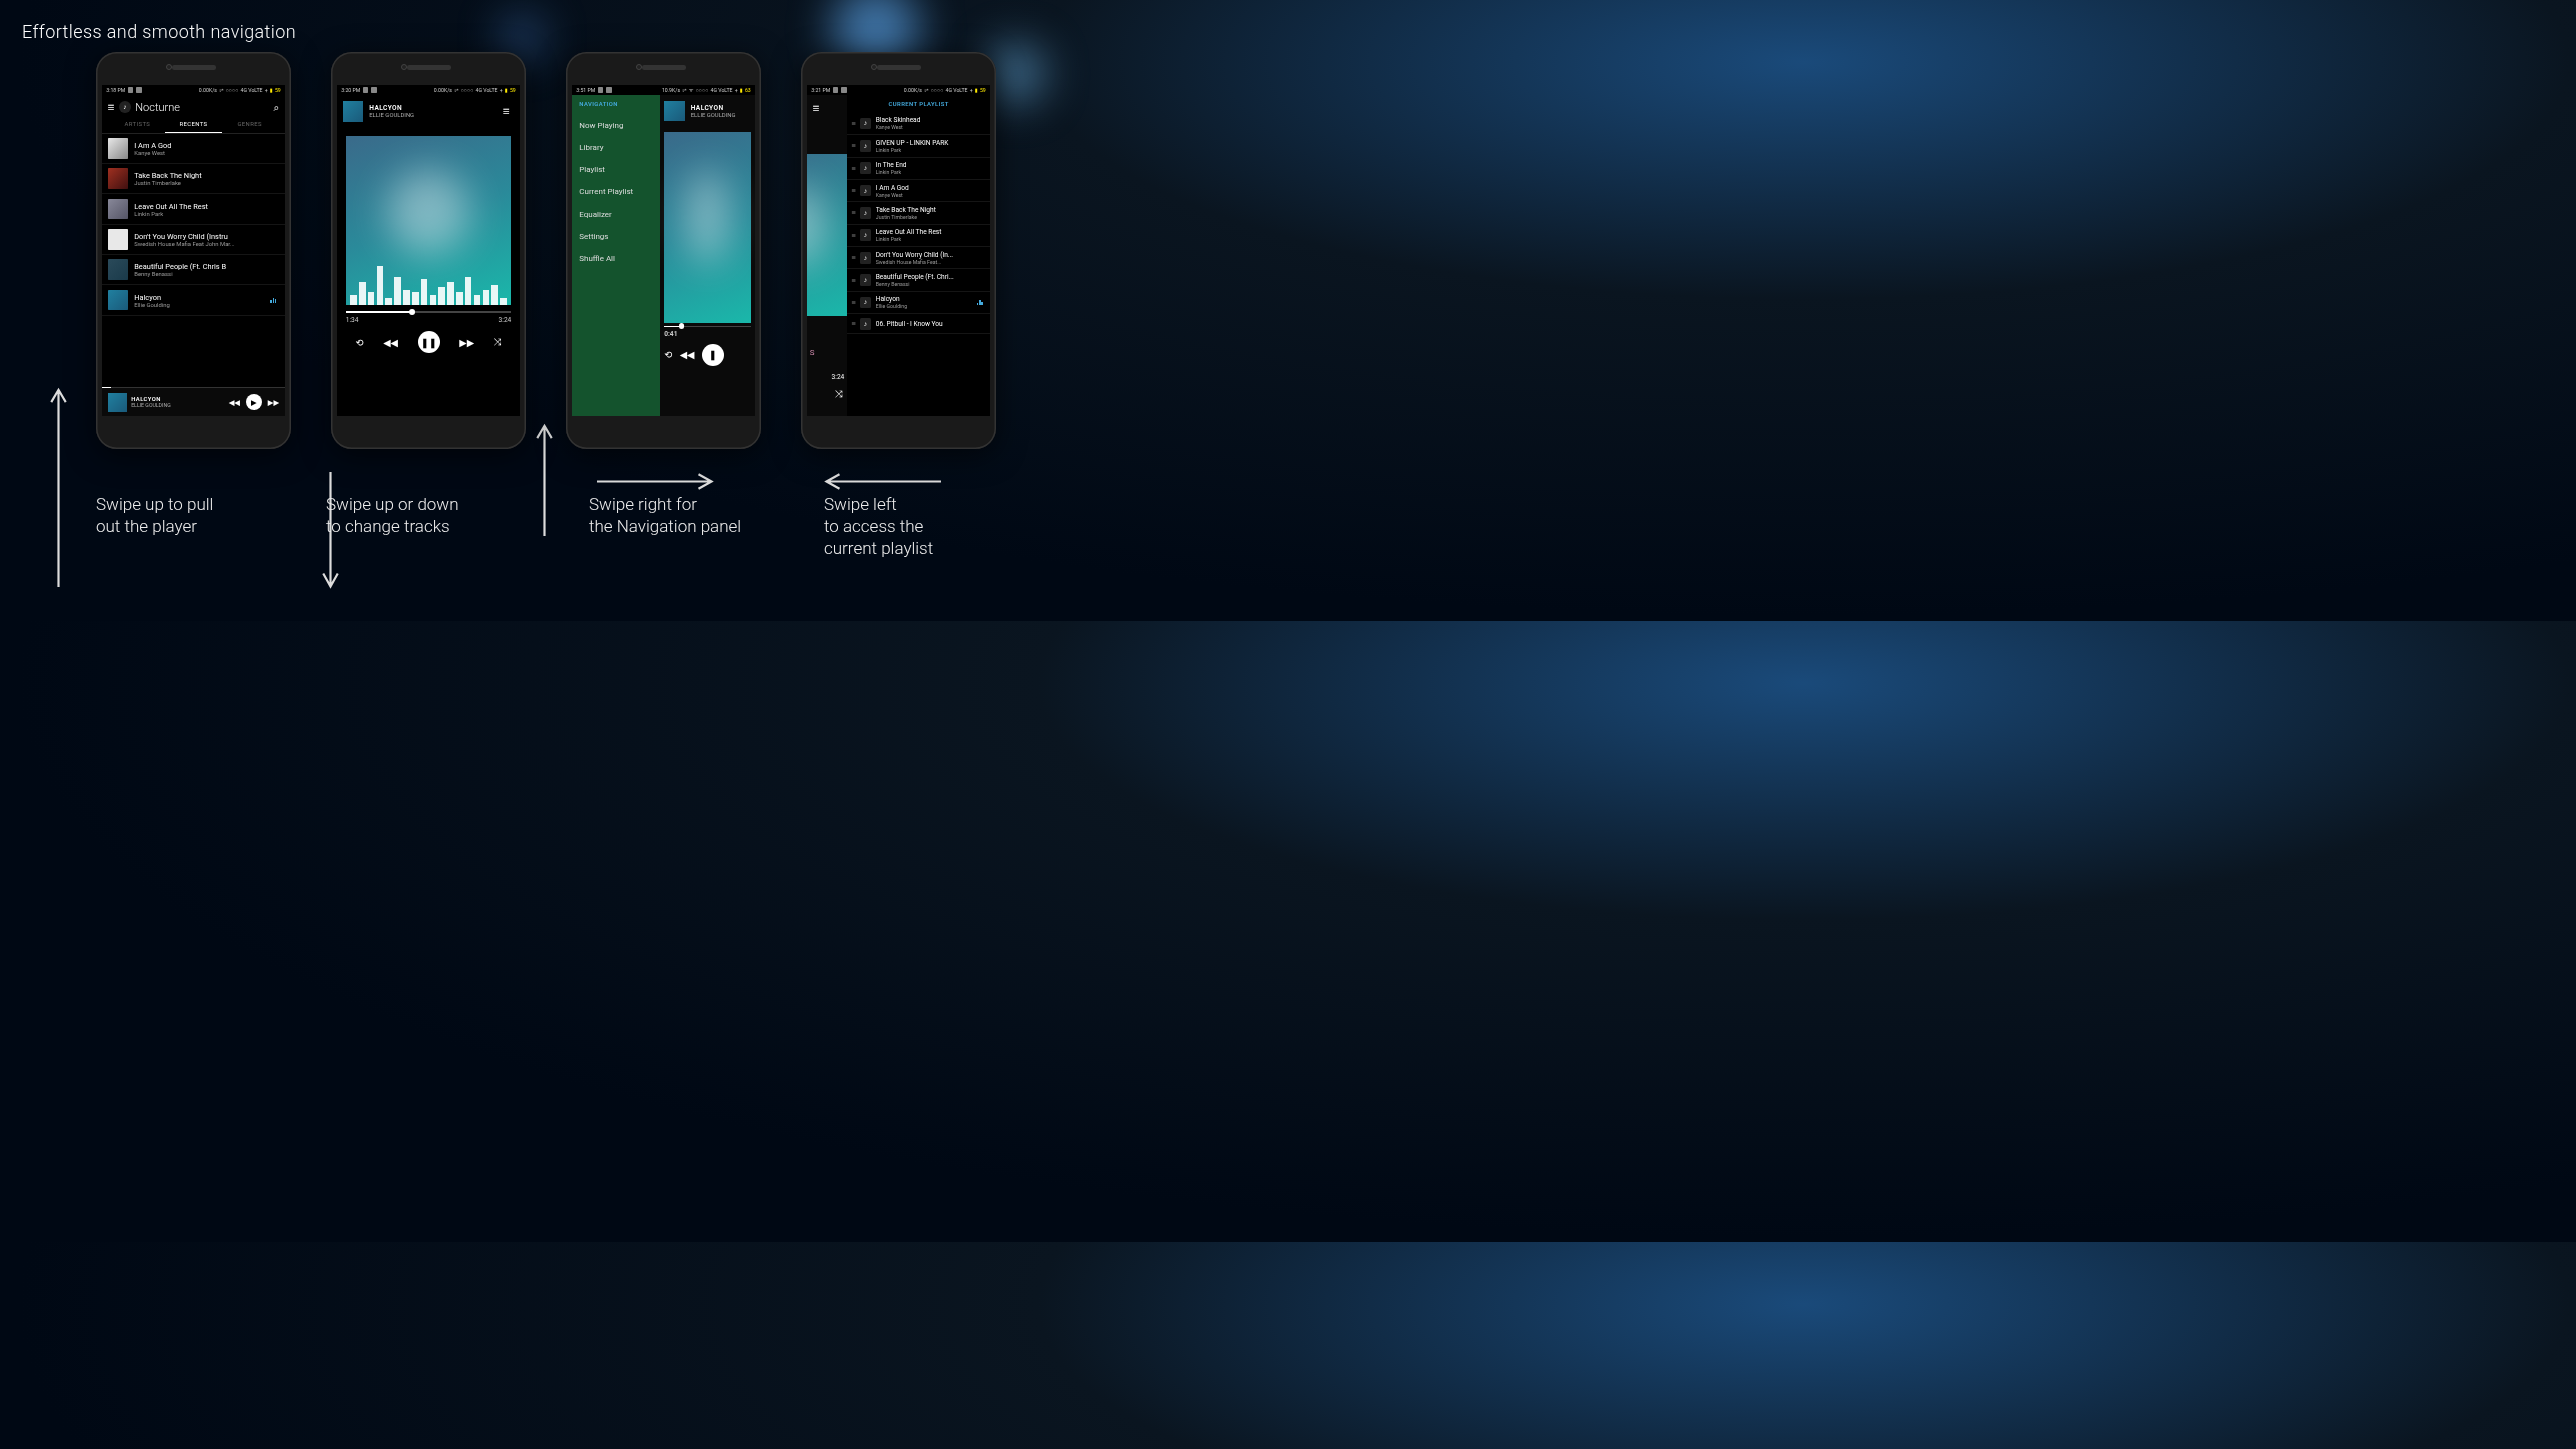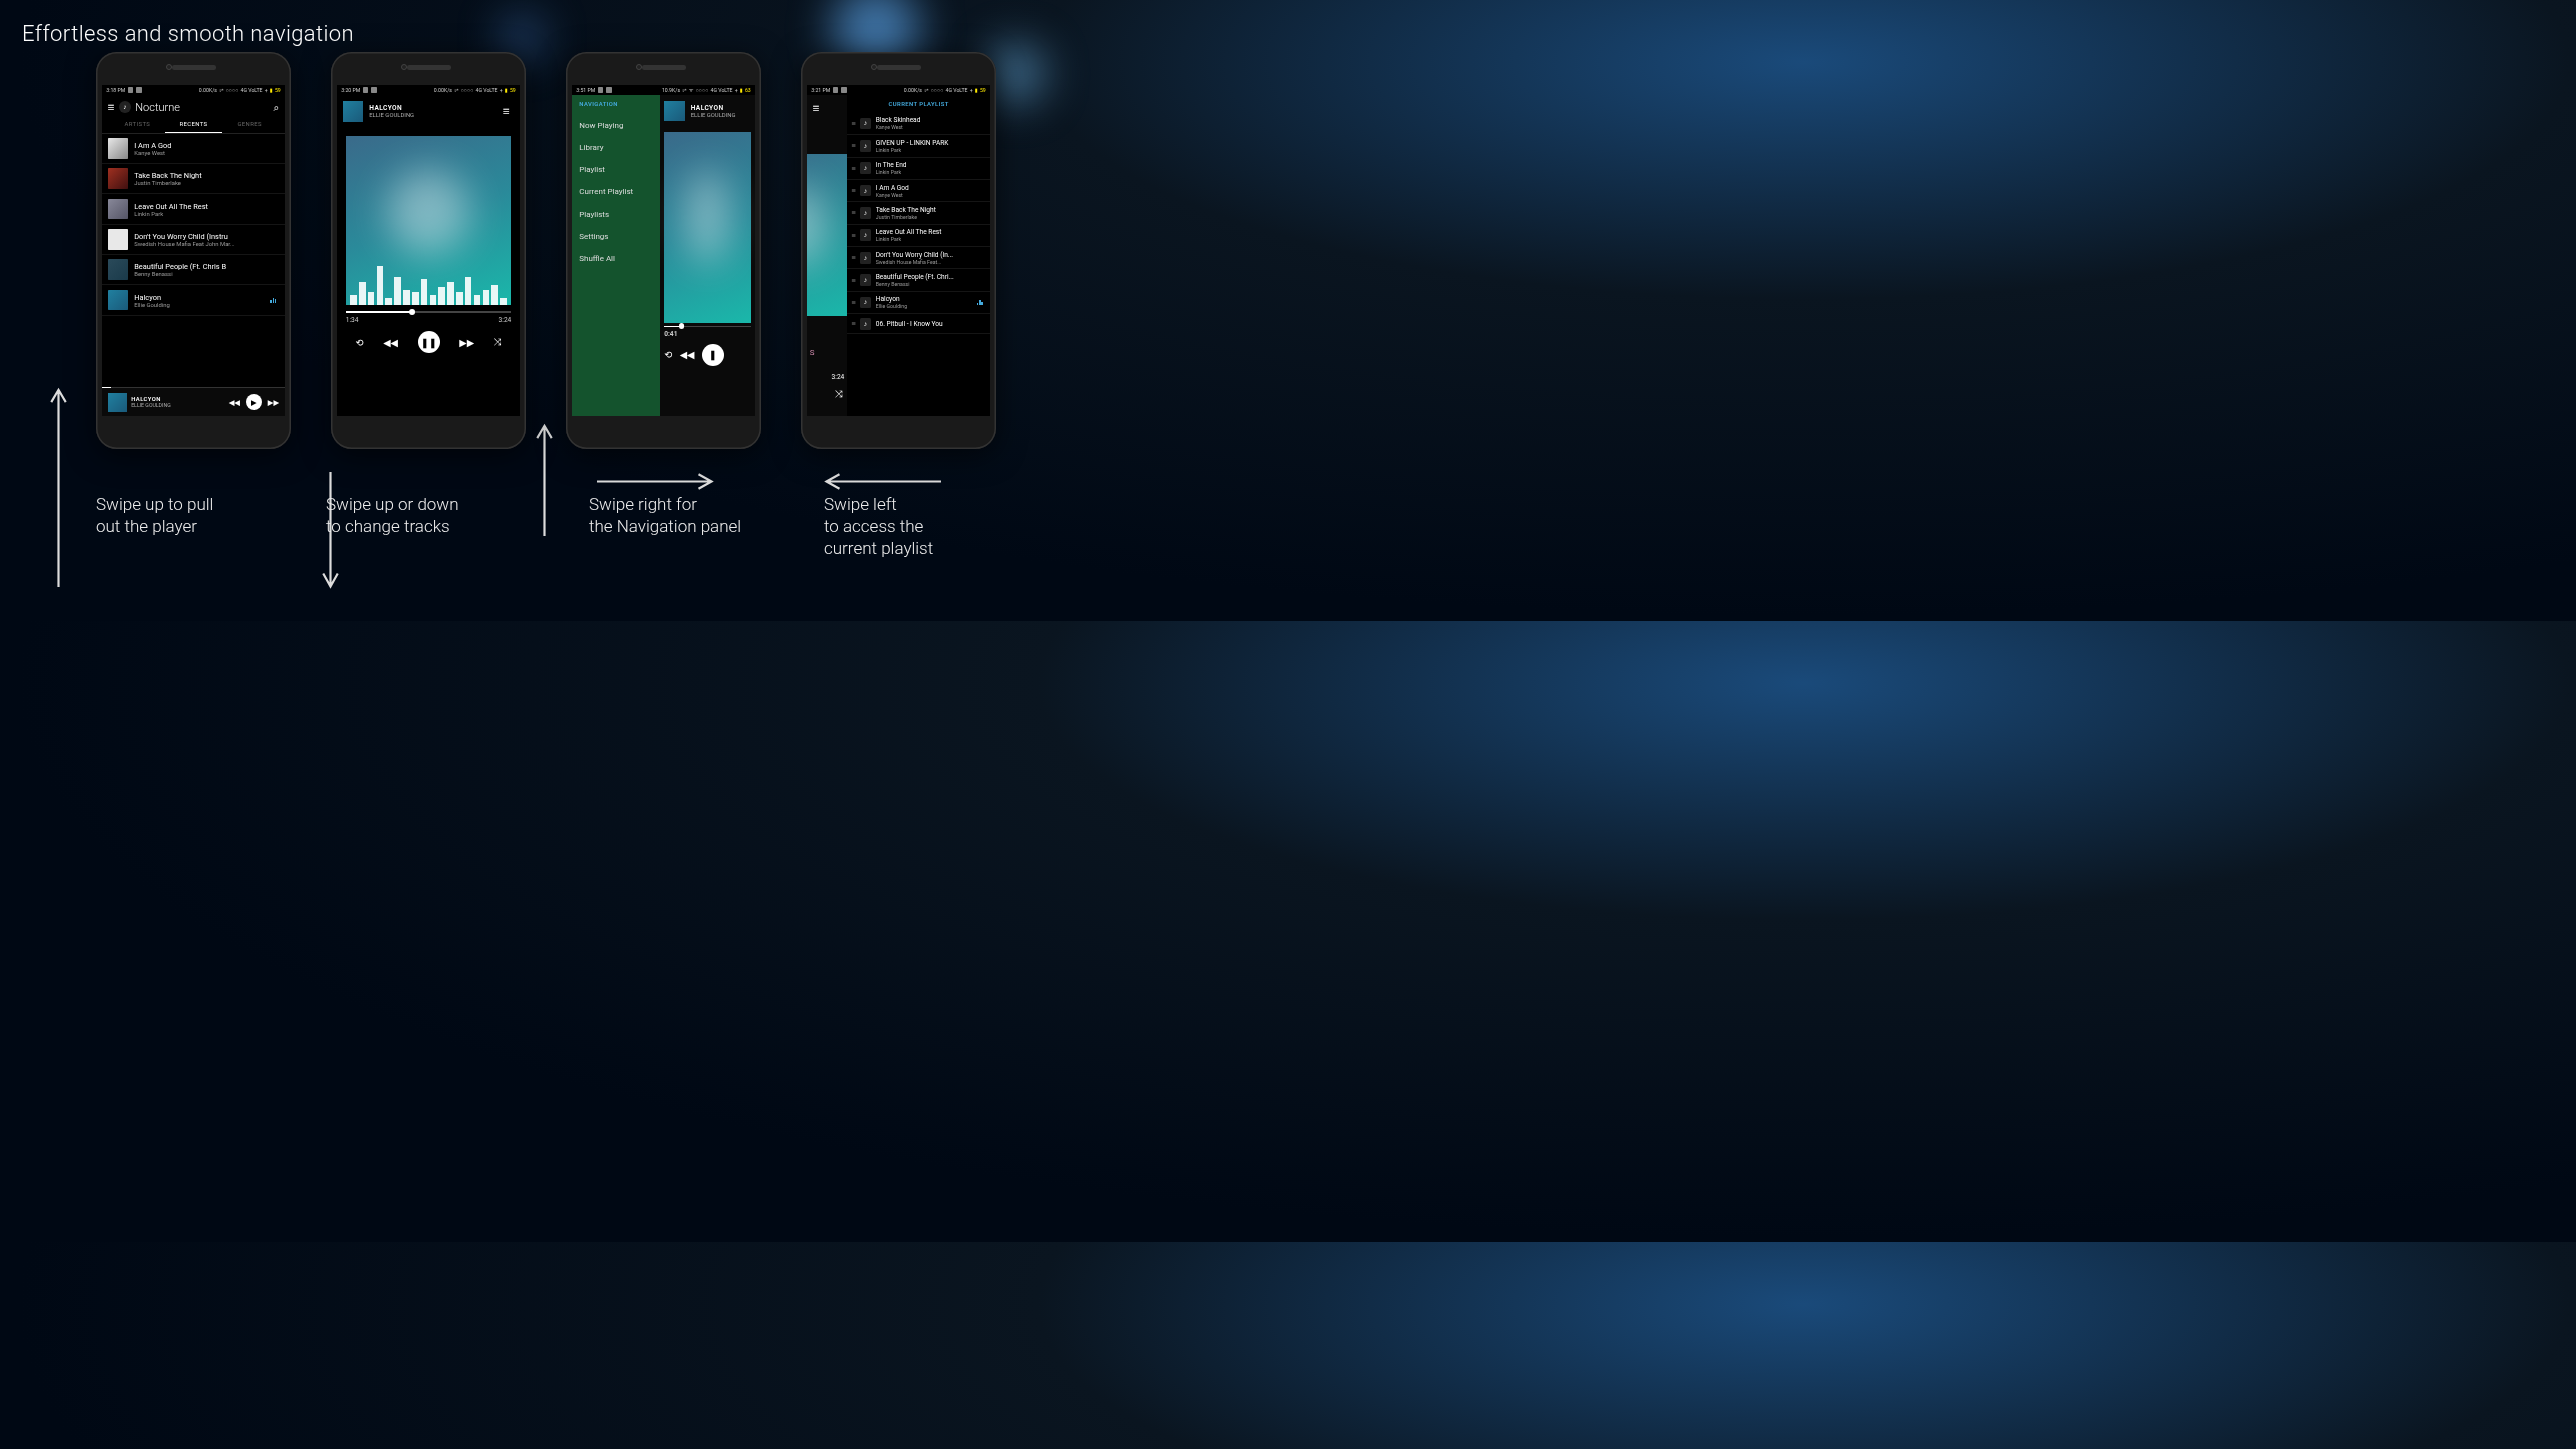--- a/index.html
+++ b/index.html
@@ -1,21 +1,21 @@
 <!DOCTYPE html>
 <html style="font-size:11.8px"><head>
 <meta charset="utf-8">
 <style>
 * { margin:0; padding:0; box-sizing:border-box; font-family:-apple-system,BlinkMacSystemFont,"Segoe UI",Roboto,sans-serif; }
 body { background:radial-gradient(ellipse at 70% 10%,#1a4a7a 0%,#0a1520 30%,#000814 70%); width:1104px; height:621px; overflow:hidden; color:#fff; position:relative; }
 .bg-glow { position:absolute; border-radius:50%; filter:blur(22px); }
 .g1{top:-14.7px;right:184px;width:88px;height:88px;background:rgba(100,180,255,.6);}
 .g2{top:44px;right:59px;width:59px;height:59px;background:rgba(120,200,255,.5);}
 .g3{top:14.7px;left:500px;width:44px;height:44px;background:rgba(80,150,240,.4);}
-.title{position:absolute;top:20.6px;left:22px;font-size:22px;font-weight:300;letter-spacing:0.4px;}
+.title{position:absolute;top:20.6px;left:22px;font-size:18px;font-weight:300;letter-spacing:0.4px;}
 .caption{position:absolute;font-size:17px;font-weight:300;line-height:1.3;color:#eee;}
 .cap1{top:493px;left:96px;}
 .cap2{top:493px;left:326px;}
 .cap3{top:493px;left:581px;margin-left:8px;}
 .cap4{top:493px;left:824px;}
 .arrow{position:absolute;stroke:#ddd;stroke-width:3;fill:none;}
 .phones{position:absolute;top:52px;left:96px;display:flex;gap:40px;}
 .phone{width:195px;height:397px;background:#1a1a1a;border-radius:20.6px;padding:7.4px 5.9px;box-shadow:0 5.9px 29px rgba(0,0,0,.6),inset 0 0 0 1.5px #333;position:relative;}
 .speaker{position:absolute;top:13.2px;left:50%;transform:translateX(-50%);width:44px;height:4.4px;background:#333;border-radius:2.2px;}
 .cam{position:absolute;top:11.8px;left:70px;width:5.9px;height:5.9px;background:#222;border:0.7px solid #444;border-radius:50%;}
@@ -324,21 +324,21 @@
           </div>
     </div>
     <div class="nav-panel">
       <div class="nav-left">
         <div class="nav-title">NAVIGATION</div>
         <div id="p3-nav">
               <div class="nav-item">Now Playing</div>
               <div class="nav-item">Library</div>
               <div class="nav-item">Playlist</div>
               <div class="nav-item">Current Playlist</div>
-              <div class="nav-item">Playlists</div>
+              <div class="nav-item">Equalizer</div>
               <div class="nav-item">Settings</div>
               <div class="nav-item">Shuffle All</div>
             </div>
       </div>
       <div class="nav-right">
         <div class="nav-np">
           <div class="np-art-sm"></div>
           <div class="np-info">
             <div class="np-title">HALCYON</div>
             <div class="np-artist">ELLIE GOULDING</div>

